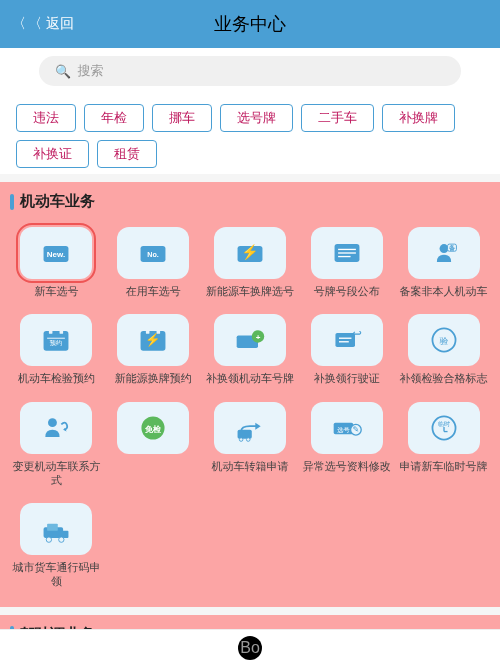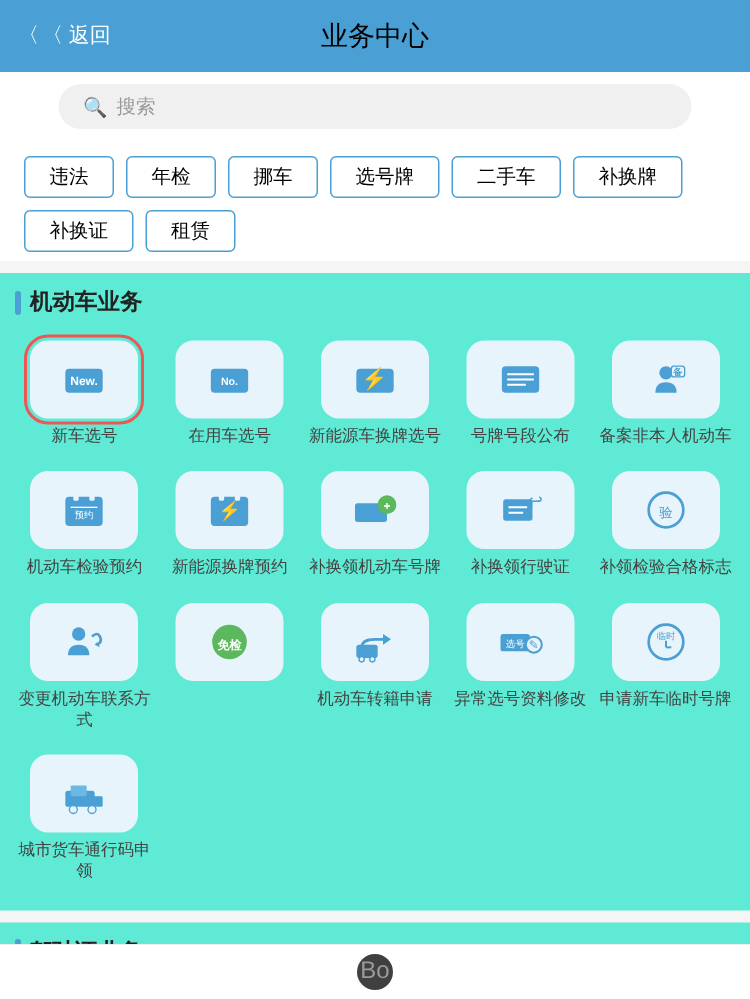--- a/index.html
+++ b/index.html
@@ -63,31 +63,31 @@
     .tags-row {
       background: white;
       padding: 10px 16px 6px;
       display: flex;
       flex-wrap: wrap;
       gap: 8px;
       margin-bottom: 4px;
     }
     .tag-btn {
       border: 1px solid #4a9fd4;
-      color: #000000;
+      color: #be185d;
       background: white;
       border-radius: 4px;
       padding: 4px 16px;
       font-size: 13px;
       cursor: pointer;
     }
 
     
     .section {
-      background: #5eead4;
+      background: #fca5a5;
       margin-top: 8px;
       padding: 10px 10px 14px;
     }
     .section-title {
       font-size: 15px;
       font-weight: 600;
       color: #222;
       margin-bottom: 12px;
       display: flex;
       align-items: center;
@@ -166,21 +166,21 @@
       gap: 3px;
       cursor: pointer;
     }
     .nav-item span {
       font-size: 10px;
       color: #999;
     }
     .nav-icon {
       width: 24px;
       height: 24px;
-      background: #404040;
+      background: #000000;
       border-radius: 50%;
       display: flex;
       align-items: center;
       justify-content: center;
       color: white;
       font-size: 14px;
     }
 
     .content-wrap {
       padding-bottom: 60px;

